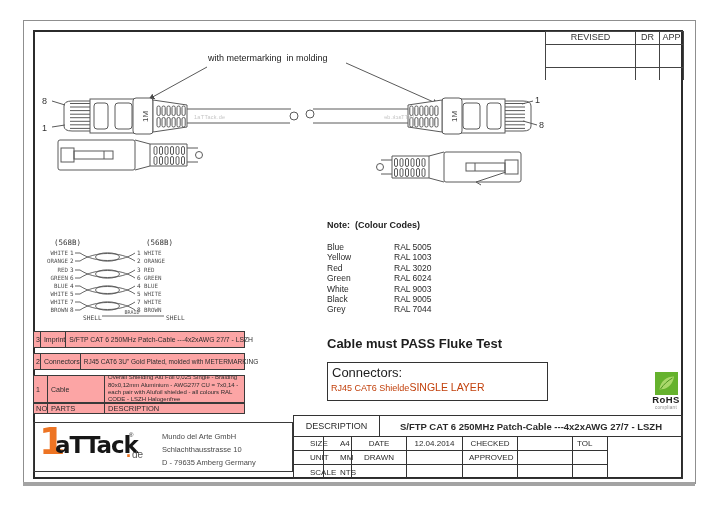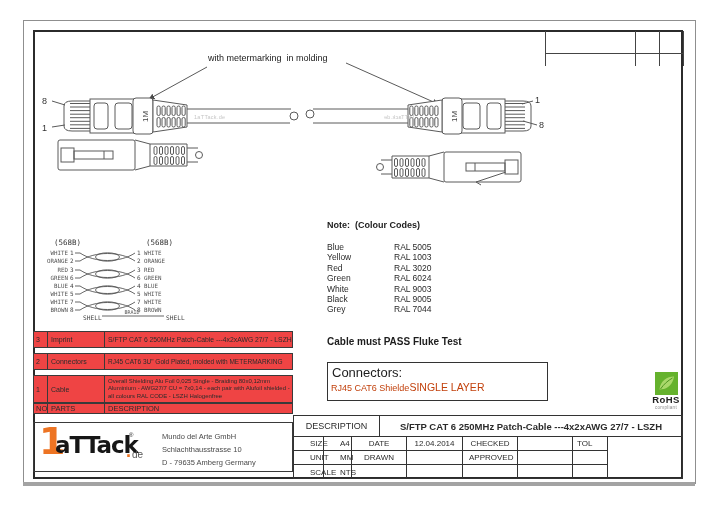--- a/index.html
+++ b/index.html
@@ -19,35 +19,35 @@
   #rev .c1{width:89px;border-right:1px solid #444;text-align:center;}
   #rev .c2{width:23px;border-right:1px solid #444;text-align:center;}
   #rev .c3{flex:1;text-align:center;}
   
   #annotation{left:208px;top:53px;font-size:9px;color:#222;white-space:pre;}
   
   #note-head{left:327px;top:220px;font-size:9px;font-weight:bold;white-space:pre;color:#1d1d1d;}
   #colours{left:327px;top:242px;width:130px;font-size:8.5px;color:#2a2a2a;}
   #colours .cr{display:flex;height:10.4px;line-height:10.4px;}
   #colours .cn{width:67px;}
-  #fluke{left:327px;top:336px;font-size:10px;font-weight:bold;color:#1d1d1d;}
+  #fluke{left:327px;top:336px;font-size:13px;font-weight:bold;color:#1d1d1d;}
   
   #connbox{left:327px;top:362px;width:221px;height:39px;border:1px solid #333;box-sizing:border-box;}
   #connbox .t{position:absolute;left:4px;top:2px;font-size:13px;font-weight:normal;color:#1d1d1d;}
   #connbox .l{position:absolute;left:3px;top:14px;white-space:nowrap;color:#c2410c;}
   #connbox .la{font-size:9px;}
   #connbox .lb{font-size:10.5px;}
   
   #rohs{left:647px;top:372px;width:38px;text-align:center;}
   #rohs .sq{width:23px;height:23px;margin:0 auto;background:#65b22d;}
   #rohs .nm{font-size:9.5px;font-weight:bold;color:#222;letter-spacing:.4px;line-height:10px;}
   #rohs .sub{font-size:4.5px;color:#8a8a8a;letter-spacing:.3px;line-height:5px;}
   
   #bom{left:33px;top:331px;width:260px;color:#2c2c2c;}
-  .bomrow{position:absolute;left:0;width:260px;border:1px solid #3a3a3a;box-sizing:border-box;display:flex;align-items:center;background:#ef4444;}
+  .bomrow{position:absolute;left:0;width:212px;border:1px solid #3a3a3a;box-sizing:border-box;display:flex;align-items:center;background:#fca5a5;}
   .b-no{width:14px;border-right:1px solid #3a3a3a;align-self:stretch;display:flex;align-items:center;padding-left:2px;box-sizing:border-box;font-size:7px;}
   .b-part{width:57px;border-right:1px solid #3a3a3a;align-self:stretch;display:flex;align-items:center;padding-left:3px;box-sizing:border-box;font-size:7px;}
   .b-desc{flex:1;padding-left:3px;font-size:6.5px;white-space:nowrap;}
   .b-desc.wrap{white-space:normal;font-size:6px;line-height:7.3px;padding-top:0;}
   .b-hdr .b-no,.b-hdr .b-part{font-size:7.5px;}
   .b-hdr .b-desc{font-size:7.5px;}
   
   #companybox{left:33px;top:422px;width:260px;height:50px;border:1px solid #3a3a3a;box-sizing:border-box;}
   #logo-one{position:absolute;left:5px;top:-4px;font-size:38px;font-weight:bold;font-family:"DejaVu Sans",sans-serif;}
   #logo-attack{position:absolute;left:21px;top:9px;font-size:23px;font-weight:bold;color:#161616;letter-spacing:-1px;font-family:"DejaVu Sans",sans-serif;}
@@ -75,20 +75,25 @@
 </head>
 <body>
 
 <div id="page">
 
   <div class="abs" id="outer-border"></div>
   <div class="abs" id="bottom-shadow"></div>
   <div class="abs" id="inner-frame"></div>
 
   <div class="abs" id="rev">
+    <div class="r head">
+      <div class="c1">REVISED</div>
+      <div class="c2">DR</div>
+      <div class="c3">APP</div>
+    </div>
     <div class="r mid">
       <div class="c1"></div>
         <div class="c2"></div>
         <div class="c3"></div>
     </div>
     <div class="r tail">
       <div class="c1"></div>
         <div class="c2"></div>
         <div class="c3"></div>
     </div>

